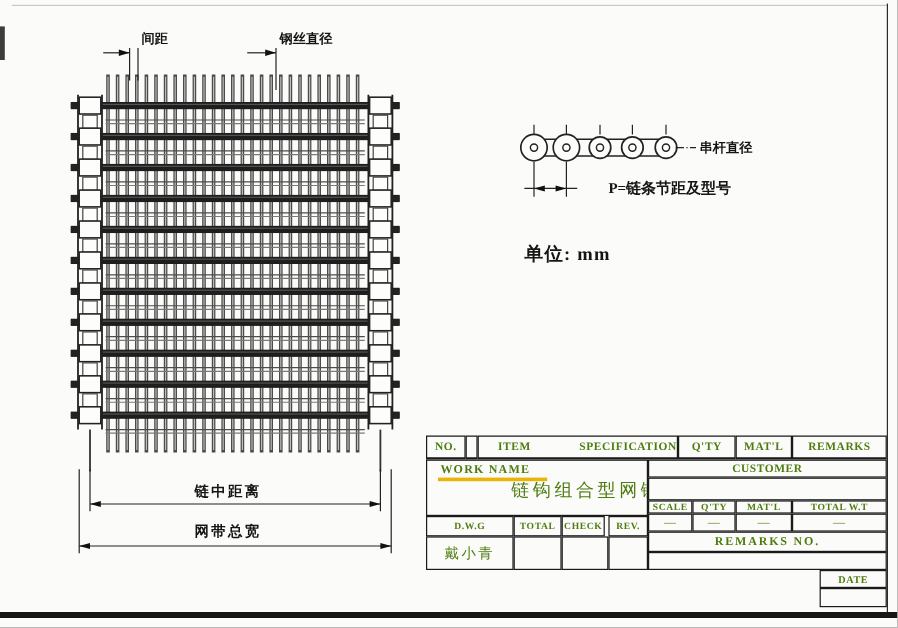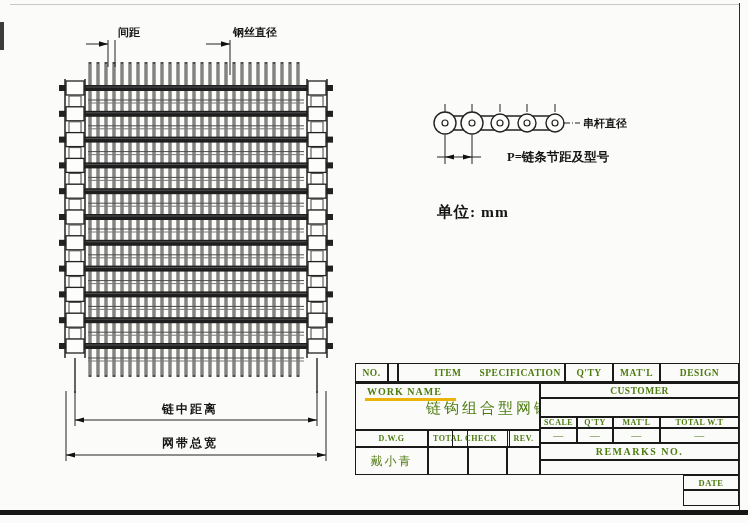--- a/index.html
+++ b/index.html
@@ -10,21 +10,21 @@
   }
   .sheet *{box-sizing:border-box;}
   svg text{font-family:"Liberation Serif","DejaVu Serif",serif;fill:#151515;}
 
   
   .tblock{position:absolute;left:355px;top:363px;width:384px;height:143px;}
   .cell{position:absolute;border:1px solid #1a1a1a;background:transparent;
         display:flex;align-items:center;justify-content:center;
         font-size:9.5px;font-weight:bold;letter-spacing:.5px;white-space:nowrap;overflow:hidden;}
   .cell.thickb{border-bottom-width:2px;}
-  .itemspec{justify-content:center;padding-left:32px;gap:18px;}
+  .itemspec{justify-content:space-between;padding-left:16px;gap:18px;}
   .workname-cell{display:block;}
   .wn-label{position:absolute;left:9px;top:2px;font-size:10px;font-weight:bold;
             border-bottom:3px solid #eab308;padding:0 14px 1px 2px;letter-spacing:1px;}
   .wn-value{position:absolute;left:70px;top:15px;font-size:15px;font-weight:normal;letter-spacing:3px;}
   .small-hdr{font-size:8px;}
   .dash-cell{font-size:10px;font-weight:normal;}
   .name-cell{font-size:12px;font-weight:normal;letter-spacing:2px;}
   .company-cell{justify-content:flex-start;padding-left:7px;
         font-size:23px;font-weight:normal;letter-spacing:6px;}
   .date-cell{font-size:8.5px;}
@@ -290,29 +290,29 @@
   <div class="tblock">
 
     <div class="cell thickb" style="left:0;top:0;width:33px;height:20px">NO.</div>
     <div class="cell thickb" style="left:33px;top:0;width:10px;height:20px"></div>
     <div class="cell thickb itemspec" style="left:43px;top:0;width:167px;height:20px">
       <span>ITEM</span>
       <span>SPECIFICATION</span>
     </div>
     <div class="cell thickb" style="left:210px;top:0;width:48px;height:20px">Q'TY</div>
     <div class="cell thickb" style="left:258px;top:0;width:47px;height:20px">MAT'L</div>
-    <div class="cell thickb" style="left:305px;top:0;width:79px;height:20px">DESIGN</div>
+    <div class="cell thickb" style="left:305px;top:0;width:79px;height:20px">REMARKS</div>
 
     <div class="cell workname-cell" style="left:0;top:20px;width:185px;height:47px">
       <span class="wn-label">WORK NAME</span>
       <span class="wn-value">链钩组合型网链</span>
     </div>
     <div class="cell small-hdr" style="left:0;top:67px;width:73px;height:17px">D.W.G</div>
     <div class="cell small-hdr" style="left:73px;top:67px;width:40px;height:17px">TOTAL</div>
-    <div class="cell small-hdr" style="left:97px;top:67px;width:58px;height:17px">CHECK</div>
+    <div class="cell small-hdr" style="left:113px;top:67px;width:36px;height:17px">CHECK</div>
     <div class="cell small-hdr" style="left:152px;top:67px;width:33px;height:17px">REV.</div>
     <div class="cell name-cell" style="left:0;top:84px;width:73px;height:28px">戴小青</div>
     <div class="cell" style="left:73px;top:84px;width:40px;height:28px"></div>
     <div class="cell" style="left:113px;top:84px;width:39px;height:28px"></div>
     <div class="cell" style="left:152px;top:84px;width:33px;height:28px"></div>
 
     <div class="cell" style="left:185px;top:20px;width:199px;height:15px">CUSTOMER</div>
     <div class="cell" style="left:185px;top:35px;width:199px;height:19px"></div>
     <div class="cell small-hdr" style="left:185px;top:54px;width:37px;height:11px">SCALE</div>
     <div class="cell small-hdr" style="left:222px;top:54px;width:36px;height:11px">Q'TY</div>

